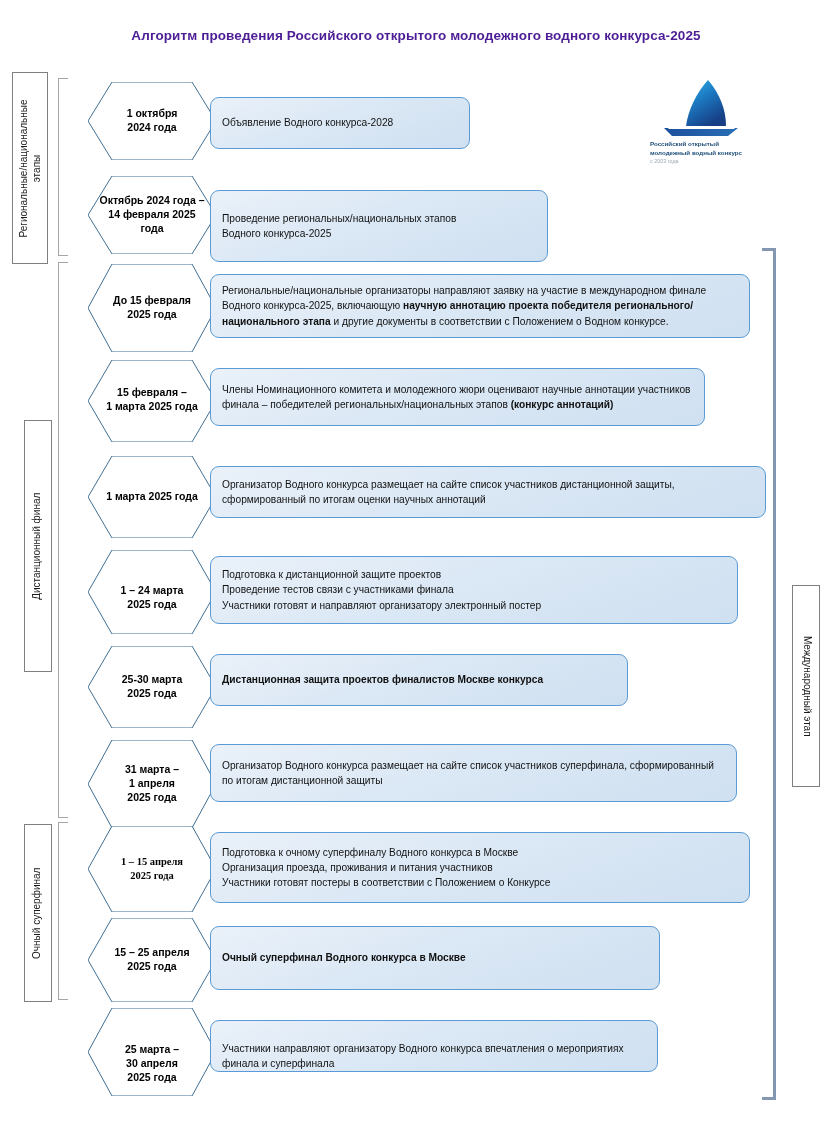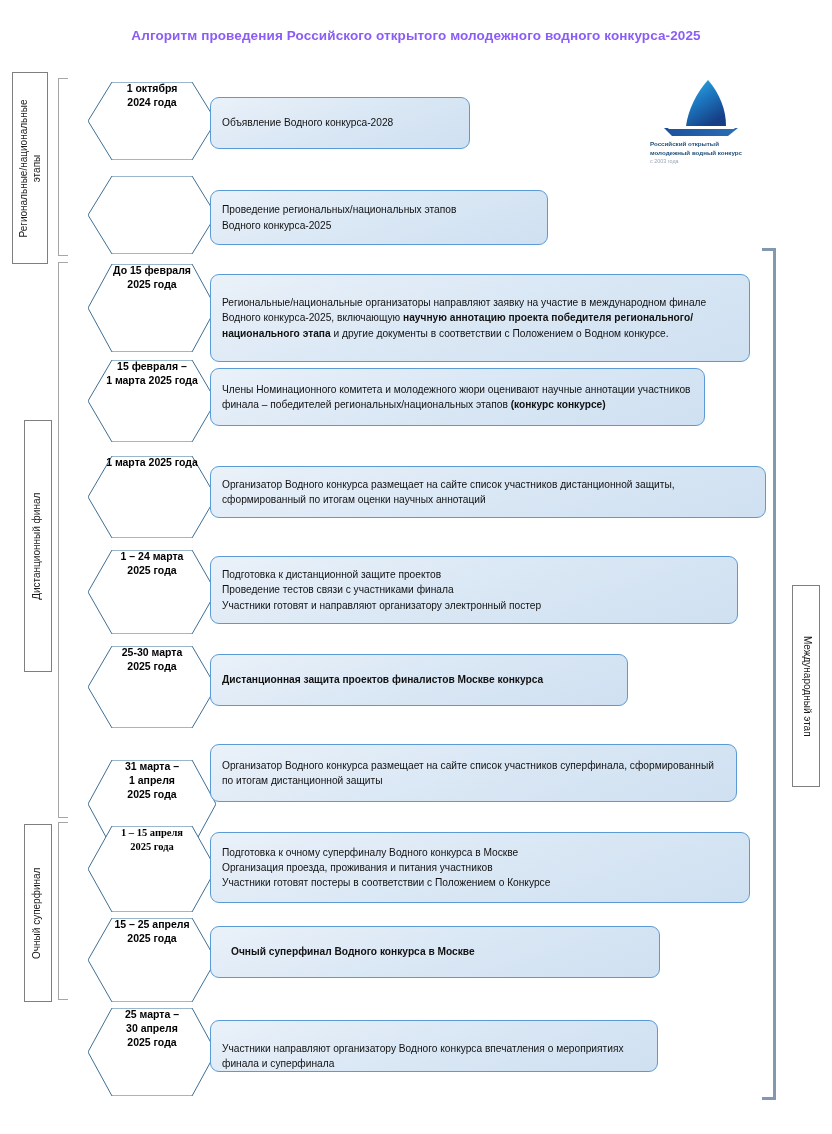--- a/index.html
+++ b/index.html
@@ -4,21 +4,21 @@
 <style>
   html,body{margin:0;padding:0;}
   body{
     width:832px;height:1134px;background:#ffffff;
     font-family:"Liberation Sans", sans-serif;
     color:#1a1a1a;position:relative;overflow:hidden;
   }
   
   .title{
     position:absolute;left:0;top:28px;width:832px;text-align:center;
-    font-size:13.5px;font-weight:bold;color:#8b5cf6;letter-spacing:.1px;
+    font-size:13.5px;font-weight:bold;color:#4c1d95;letter-spacing:.1px;
   }
   
   .logo{position:absolute;left:650px;top:78px;width:140px;height:92px;}
   .logo svg{display:block;}
   .logo-cap{
     position:absolute;left:0;top:62px;width:140px;
     font-size:6.2px;font-weight:bold;color:#1f4e79;line-height:1.45;
   }
   .logo-cap .sub{font-weight:normal;color:#9aa7b4;font-size:5.4px;}
   
@@ -40,21 +40,21 @@
   .sidelabel span{
     display:block;white-space:nowrap;font-size:10px;color:#1a1a1a;
     line-height:1.25;text-align:center;
   }
   .sidelabel.ccw span{transform:rotate(-90deg);}
   .sidelabel.cw  span{transform:rotate(90deg);}
   
   .row{position:absolute;}
   .hex{
     position:absolute;left:0;top:0;
-    display:flex;align-items:flex-start;justify-content:center;
+    display:flex;align-items:center;justify-content:center;
     text-align:center;box-sizing:border-box;
   }
   .hex svg{position:absolute;left:0;top:0;}
   .hex .hx-txt{
     position:relative;z-index:2;font-size:10.5px;font-weight:bold;
     line-height:1.32;color:#000;padding:0 8px;
   }
   .box{
     position:absolute;box-sizing:border-box;
     border:1px solid #5b9bd5;border-radius:9px;
@@ -139,45 +139,46 @@
       </div>
       <div class="box" style="left: 210px; top: 97px; width: 260px; height: 52px;">
         <div class="bx-txt">Объявление  Водного конкурса-2028</div>
       </div>
     </div>
     <div class="row" style="left: 0px; top: 0px; width: 832px; height: 0px;">
       <div class="hex" style="left: 88px; top: 176px; width: 128px; height: 78px;">
         <svg width="128" height="78" viewBox="0 0 128 78">
           <polygon points="24,0 104,0 128,39 104,78 24,78 0,39" fill="#ffffff" stroke="#3f6f94" stroke-width="1"></polygon>
         </svg>
-      </div>
-      <div class="box" style="left: 210px; top: 190px; width: 338px; height: 55px;">
+        <div class="hx-txt">Октябрь 2024 года –<br>14 февраля 2025 года</div>
+      </div>
+      <div class="box" style="left: 210px; top: 190px; width: 338px; height: 72px;">
         <div class="bx-txt">Проведение  региональных/национальных этапов<br>Водного конкурса-2025</div>
       </div>
     </div>
     <div class="row" style="left: 0px; top: 0px; width: 832px; height: 0px;">
       <div class="hex" style="left: 88px; top: 264px; width: 128px; height: 88px;">
         <svg width="128" height="88" viewBox="0 0 128 88">
           <polygon points="24,0 104,0 128,44 104,88 24,88 0,44" fill="#ffffff" stroke="#3f6f94" stroke-width="1"></polygon>
         </svg>
         <div class="hx-txt">До 15 февраля<br>2025 года</div>
       </div>
-      <div class="box" style="left: 210px; top: 274px; width: 540px; height: 88px; align-items: center;">
+      <div class="box" style="left: 210px; top: 274px; width: 540px; height: 64px; align-items: center;">
         <div class="bx-txt">Региональные/национальные организаторы направляют заявку на участие в международном финале Водного конкурса-2025, включающую <b>научную аннотацию проекта победителя регионального/национального  этапа</b> и другие документы  в соответствии с Положением  о Водном конкурсе.</div>
       </div>
     </div>
     <div class="row" style="left: 0px; top: 0px; width: 832px; height: 0px;">
       <div class="hex" style="left: 88px; top: 360px; width: 128px; height: 80px;">
         <svg width="128" height="82" viewBox="0 0 128 82">
           <polygon points="24,0 104,0 128,41 104,82 24,82 0,41" fill="#ffffff" stroke="#3f6f94" stroke-width="1"></polygon>
         </svg>
         <div class="hx-txt">15 февраля –<br>1 марта 2025 года</div>
       </div>
       <div class="box" style="left: 210px; top: 368px; width: 495px; height: 58px;">
-        <div class="bx-txt">Члены Номинационного комитета и молодежного жюри оценивают научные аннотации участников финала – победителей  региональных/национальных этапов <b>(конкурс  конкурсе)</b></div>
+        <div class="bx-txt">Члены Номинационного комитета и молодежного жюри оценивают научные аннотации участников финала – победителей  региональных/национальных этапов <b>(конкурс  аннотаций)</b></div>
       </div>
     </div>
     <div class="row" style="left: 0px; top: 0px; width: 832px; height: 0px;">
       <div class="hex" style="left: 88px; top: 456px; width: 128px; height: 82px;">
         <svg width="128" height="82" viewBox="0 0 128 82">
           <polygon points="24,0 104,0 128,41 104,82 24,82 0,41" fill="#ffffff" stroke="#3f6f94" stroke-width="1"></polygon>
         </svg>
         <div class="hx-txt">1 марта 2025 года</div>
       </div>
       <div class="box" style="left: 210px; top: 466px; width: 556px; height: 52px;">
@@ -200,21 +201,21 @@
         <svg width="128" height="82" viewBox="0 0 128 82">
           <polygon points="24,0 104,0 128,41 104,82 24,82 0,41" fill="#ffffff" stroke="#3f6f94" stroke-width="1"></polygon>
         </svg>
         <div class="hx-txt">25-30 марта<br>2025 года</div>
       </div>
       <div class="box" style="left: 210px; top: 654px; width: 418px; height: 52px;">
         <div class="bx-txt"><b>Дистанционная  защита проектов финалистов  Москве конкурса</b></div>
       </div>
     </div>
     <div class="row" style="left: 0px; top: 0px; width: 832px; height: 0px;">
-      <div class="hex" style="left: 88px; top: 760px; width: 128px; height: 88px;">
+      <div class="hex" style="left: 88px; top: 740px; width: 128px; height: 88px;">
         <svg width="128" height="88" viewBox="0 0 128 88">
           <polygon points="24,0 104,0 128,44 104,88 24,88 0,44" fill="#ffffff" stroke="#3f6f94" stroke-width="1"></polygon>
         </svg>
         <div class="hx-txt">31 марта –<br>1 апреля<br>2025 года</div>
       </div>
       <div class="box" style="left: 210px; top: 744px; width: 527px; height: 58px;">
         <div class="bx-txt">Организатор Водного конкурса размещает на сайте список участников суперфинала, сформированный по итогам дистанционной защиты</div>
       </div>
     </div>
     <div class="row" style="left: 0px; top: 0px; width: 832px; height: 0px;">
@@ -228,21 +229,21 @@
         <div class="bx-txt">Подготовка к очному суперфиналу Водного конкурса в Москве<br>Организация проезда, проживания и питания участников<br>Участники готовят постеры в соответствии  с Положением  о Конкурсе</div>
       </div>
     </div>
     <div class="row" style="left: 0px; top: 0px; width: 832px; height: 0px;">
       <div class="hex" style="left: 88px; top: 918px; width: 128px; height: 84px;">
         <svg width="128" height="84" viewBox="0 0 128 84">
           <polygon points="24,0 104,0 128,42 104,84 24,84 0,42" fill="#ffffff" stroke="#3f6f94" stroke-width="1"></polygon>
         </svg>
         <div class="hx-txt">15 – 25 апреля<br>2025 года</div>
       </div>
-      <div class="box" style="left: 210px; top: 926px; width: 450px; height: 52px; padding-left: 9px;">
+      <div class="box" style="left: 210px; top: 926px; width: 450px; height: 64px;">
         <div class="bx-txt"><b>Очный суперфинал  Водного конкурса  в Москве</b></div>
       </div>
     </div>
     <div class="row" style="left: 0px; top: 0px; width: 832px; height: 0px;">
       <div class="hex" style="left: 88px; top: 1008px; width: 128px; height: 112px;">
         <svg width="128" height="88" viewBox="0 0 128 88">
           <polygon points="24,0 104,0 128,44 104,88 24,88 0,44" fill="#ffffff" stroke="#3f6f94" stroke-width="1"></polygon>
         </svg>
         <div class="hx-txt">25 марта –<br>30 апреля<br>2025 года</div>
       </div>

